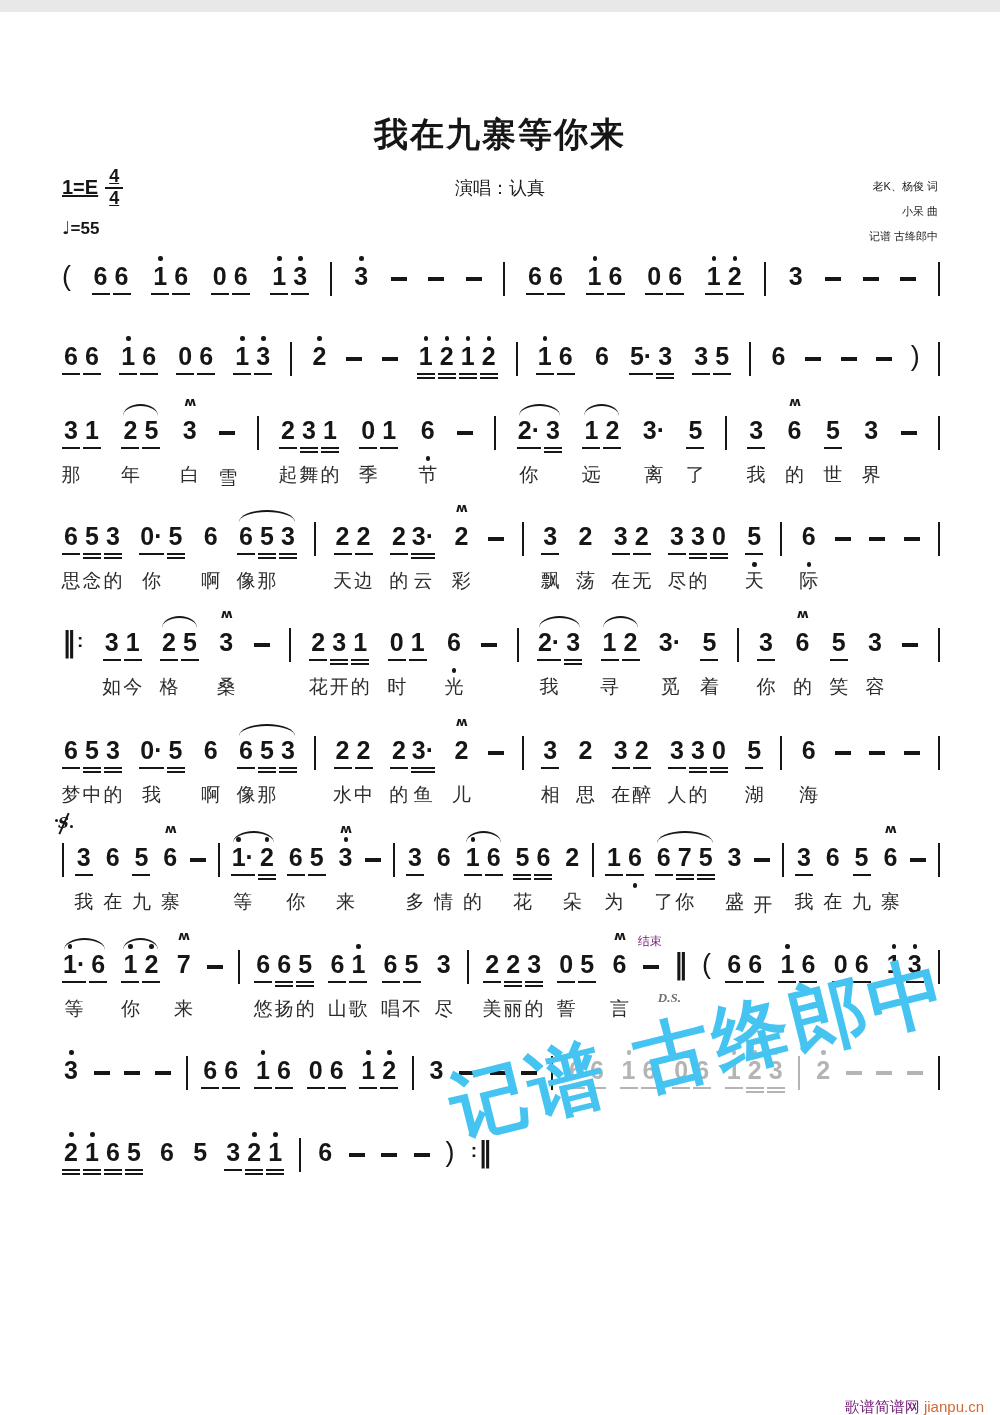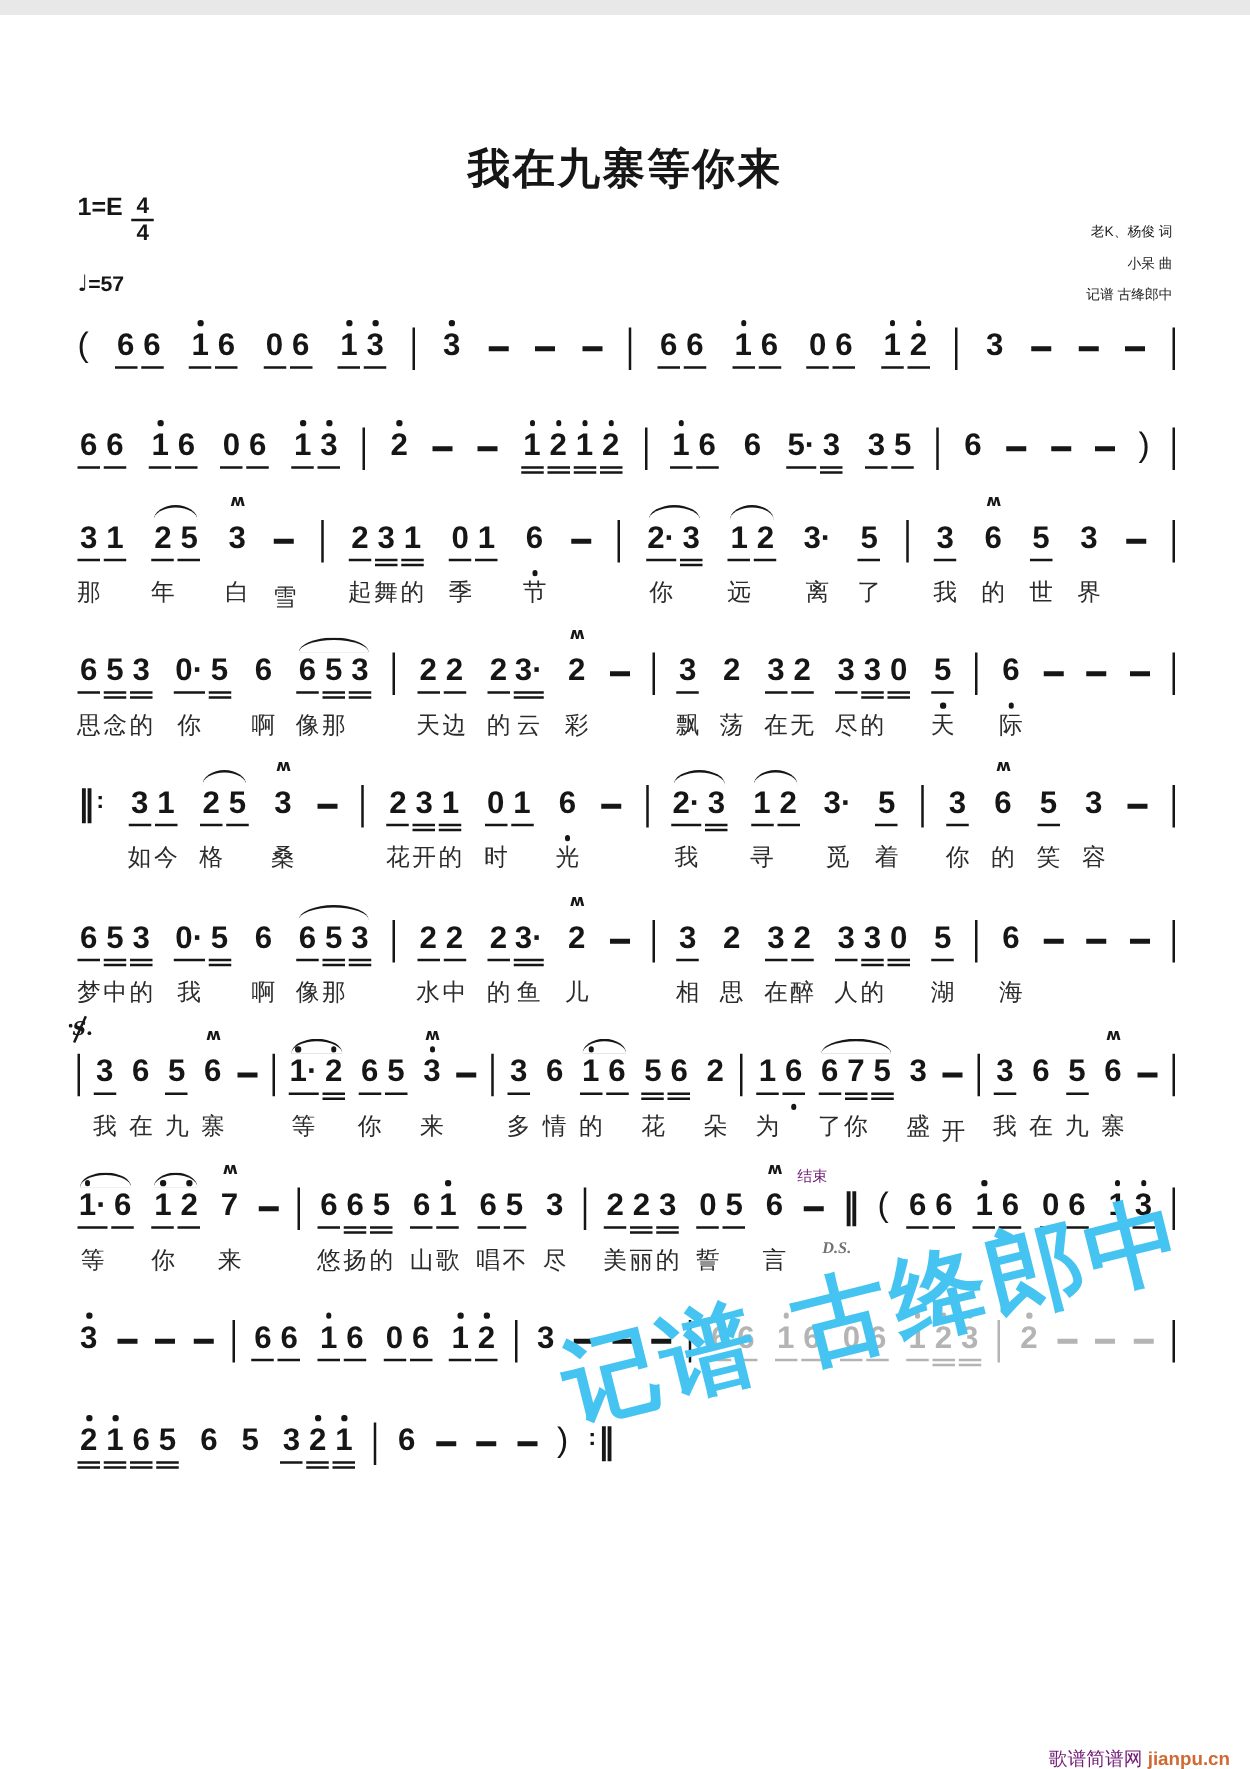--- a/index.html
+++ b/index.html
@@ -1,22 +1,22 @@
 <!DOCTYPE html>
 <html><head>
 <meta charset="utf-8">
 <style>
   html,body{margin:0;padding:0;background:#e8e8e8;}
   .page{position:relative;width:1000px;height:1415px;background:#ffffff;margin:12px auto;
         font-family:"Liberation Sans","DejaVu Sans",sans-serif;color:#161616;overflow:hidden;}
   
   .title{position:absolute;top:100px;left:0;width:100%;text-align:center;
          font-size:34px;font-weight:700;letter-spacing:2px;margin:0;}
-  .keysig{position:absolute;top:143px;left:62px;display:flex;align-items:flex-start;
-          font-size:20px;font-weight:700;}
+  .keysig{position:absolute;top:155px;left:62px;display:flex;align-items:center;
+          font-size:20px;font-weight:700;text-decoration:underline;}
   .ts{display:inline-flex;flex-direction:column;align-items:center;margin-left:7px;
       font-size:18px;font-weight:700;line-height:1.05;}
   .ts i{font-style:normal;padding:0 4px;}
   .ts i.top{border-bottom:2px solid #161616;padding-bottom:1px;}
   .tempo{position:absolute;top:205px;left:62px;font-size:17px;font-weight:700;}
   .tempo .note{font-family:"DejaVu Sans",sans-serif;font-size:18px;}
   .performer{position:absolute;top:164px;left:0;width:100%;text-align:center;
              font-size:18px;color:#222;}
   .credits{position:absolute;top:162px;right:62px;text-align:right;font-size:11px;
            line-height:25px;color:#1c1c1c;}
@@ -62,40 +62,41 @@
   .segno .sgd1,.segno .sgd2{position:absolute;width:3px;height:3px;border-radius:50%;
               background:#161616;}
   .segno .sgd1{left:-1px;top:6px;} .segno .sgd2{right:-2px;top:12px;}
   
   .watermark{position:absolute;left:452px;top:1048px;transform:rotate(-14deg);
              transform-origin:left center;font-family:"DejaVu Sans",sans-serif;
              font-size:76px;font-weight:700;letter-spacing:4px;white-space:nowrap;
              pointer-events:none;}
   .footer{position:absolute;top:1386px;right:16px;font-size:15px;}
   .footer .site{color:#701a75;}
-  .footer .url{font-weight:700;}
+  .footer .url{font-weight:400;}
 </style>
 </head>
 <body>
 
 <div class="page">
   <h1 class="title">我在九寨等你来</h1>
 
   <div class="keysig">
     <span>1=E</span>
     <span class="ts">
       <i class="top">4</i>
       <i>4</i>
     </span>
   </div>
 
   <div class="tempo">
-    <span class="note">♩</span><span>=57</span>
+    <span class="note">♩</span><span>=55</span>
   </div>
 
+  <div class="performer">演唱：认真</div>
 
   <div class="credits">
     <div>老K、杨俊 词</div>
     <div>小呆 曲</div>
     <div>记谱 古绛郎中</div>
   </div>
 
   <div id="score">
       <div class="score-line" style="top: 252px; width: 878px;">
         <span class="paren">(</span>

